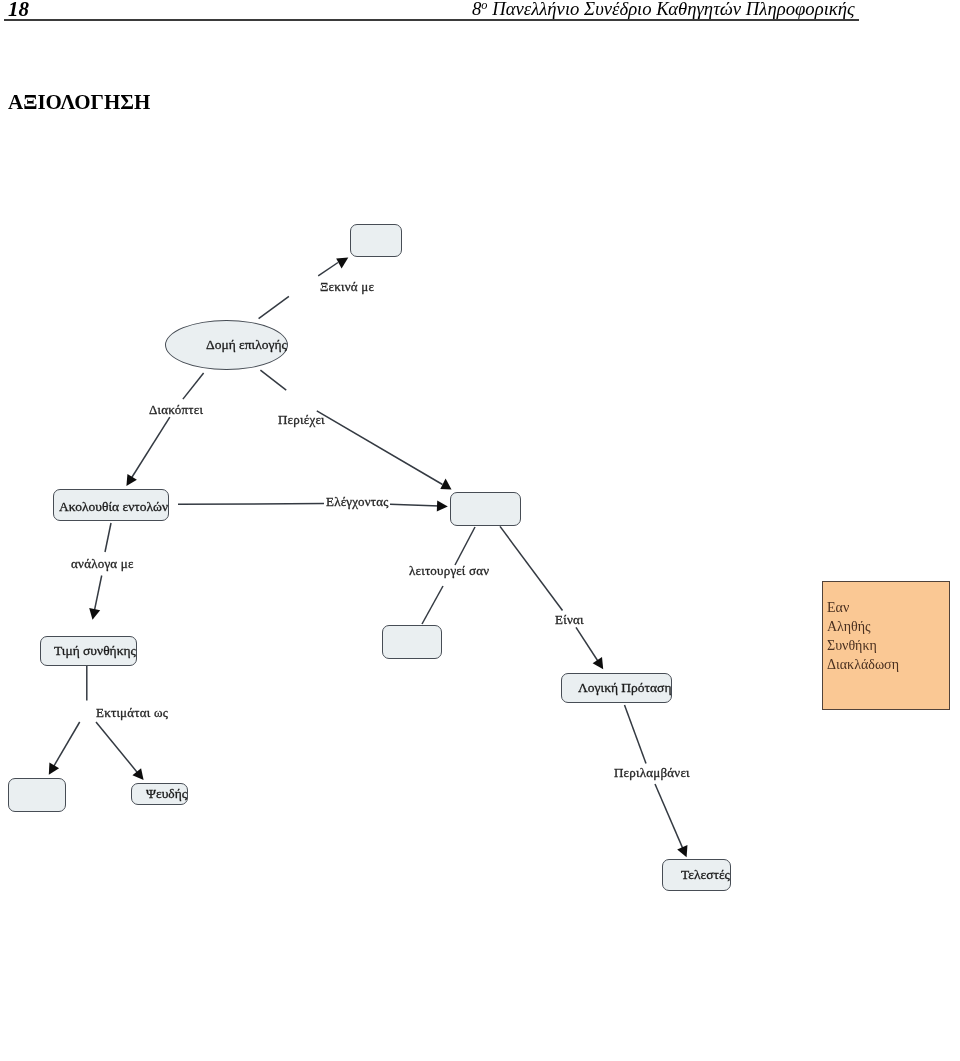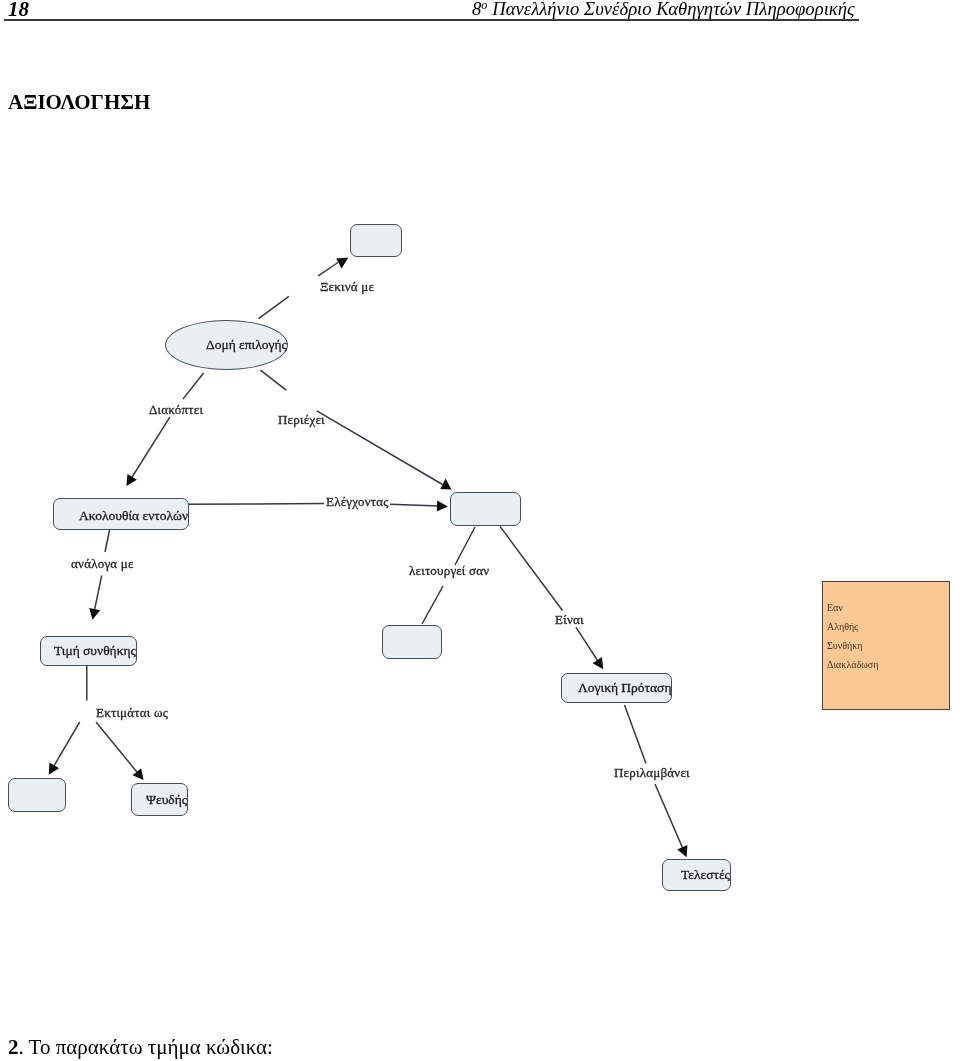--- a/index.html
+++ b/index.html
@@ -19,36 +19,35 @@
   
   .diagram{position:absolute;left:0px;top:0px;width:960px;height:1061px;filter:opacity(1);}
   svg.edges{position:absolute;left:0;top:0;width:960px;height:1061px;overflow:visible;}
   .node{position:absolute;background:#eaeff1;border:1.8px solid #474d55;border-radius:7px;
         display:flex;align-items:center;justify-content:flex-end;
         font-family:"Liberation Serif",serif;font-size:13.5px;color:#1a1a1a;box-sizing:border-box;white-space:nowrap;-webkit-text-stroke:0.3px #1a1a1a;}
   .node.ellipse{border-radius:50%;border-width:1.6px;}
   .nlabel{display:inline-block;will-change:transform;}
   .elabel{will-change:transform;position:absolute;font-family:"Liberation Serif",serif;font-size:13px;color:#262626;white-space:nowrap;letter-spacing:0.22px;-webkit-text-stroke:0.3px #262626;}
   .orange{position:absolute;background:#fac894;border:1.6px solid #51433a;box-sizing:border-box;padding:15.4px 0 0 4.4px;}
-  .orange .ln{font-family:"Liberation Serif",serif;font-size:10px;color:#4a3020;line-height:19.1px;}
+  .orange .ln{font-family:"Liberation Serif",serif;font-size:14px;color:#4a3020;line-height:19.1px;}
   .orange .ln span{display:inline-block;will-change:transform;}
 </style>
 </head>
 <body>
 
 <div class="page">
 
   <div>
     <div class="hdr-page-num">18</div>
     <div class="hdr-title"><span>8</span><sup>ο</sup><span> Πανελλήνιο Συνέδριο Καθηγητών Πληροφορικής</span></div>
     <div class="hdr-rule"></div>
   </div>
 
   <div class="sec-title">ΑΞΙΟΛΟΓΗΣΗ</div>
-  <div class="para2"><b>2</b><span>. Το παρακάτω τμήμα κώδικα:</span></div>
 
   <div class="diagram">
     <svg class="edges" viewBox="0 0 960 1061">
         <g>
           <line x1="258.6" y1="318.7" x2="288.9" y2="296.4" stroke="#343a42" stroke-width="1.5"></line>
           <line x1="318.2" y1="275.8" x2="338" y2="262.5" stroke="#343a42" stroke-width="1.5"></line>
           <polygon points="341.6,268.4 336.2,258.6 348.3,257.6" fill="#0d0d0d"></polygon>
         </g>
         <g>
           <line x1="203.6" y1="373" x2="182.9" y2="399.1" stroke="#343a42" stroke-width="1.5"></line>
@@ -94,39 +93,39 @@
           <polygon points="686.60,857.20 677.18,849.50 687.46,845.06" fill="#0d0d0d"></polygon>
         </g>
       </svg>
     <div id="nodes-layer">
         <div class="node" style="left: 350px; top: 224px; width: 52px; height: 33px;">
           <span class="nlabel"></span>
         </div>
         <div class="node ellipse" style="left: 165px; top: 320px; width: 122.5px; height: 50px;">
           <span class="nlabel">Δομή επιλογής</span>
         </div>
-        <div class="node" style="left: 53px; top: 489.4px; width: 136px; height: 31.7px; margin-top: 9px;">
+        <div class="node" style="left: 53px; top: 489.4px; width: 116px; height: 31.7px;">
           <span class="nlabel" style="position: relative; top: 1.5px;">Ακολουθία εντολών</span>
         </div>
         <div class="node" style="left: 449.8px; top: 491.8px; width: 71.7px; height: 34.1px;">
           <span class="nlabel"></span>
         </div>
         <div class="node" style="left: 40px; top: 636px; width: 97px; height: 29.5px;">
           <span class="nlabel">Τιμή συνθήκης</span>
         </div>
         <div class="node" style="left: 382px; top: 625.1px; width: 60.2px; height: 34px;">
           <span class="nlabel"></span>
         </div>
         <div class="node" style="left: 561px; top: 673px; width: 111px; height: 30px;">
           <span class="nlabel">Λογική Πρόταση</span>
         </div>
         <div class="node" style="left: 8.3px; top: 777.8px; width: 58px; height: 33.8px;">
           <span class="nlabel"></span>
         </div>
-        <div class="node" style="left: 130.9px; top: 783.2px; width: 57px; height: 33px;">
+        <div class="node" style="left: 130.9px; top: 783.2px; width: 57px; height: 22px;">
           <span class="nlabel">Ψευδής</span>
         </div>
         <div class="node" style="left: 662px; top: 859px; width: 69px; height: 32px;">
           <span class="nlabel">Τελεστές</span>
         </div>
       </div>
     <div id="labels-layer">
         <div class="elabel" style="left: 275.4px; top: 278.6px; margin-left: 45px;">Ξεκινά με</div>
         <div class="elabel" style="left: 149px; top: 401.5px;">Διακόπτει</div>
         <div class="elabel" style="left: 277.6px; top: 412px; text-align: right;">Περιέχει</div>

